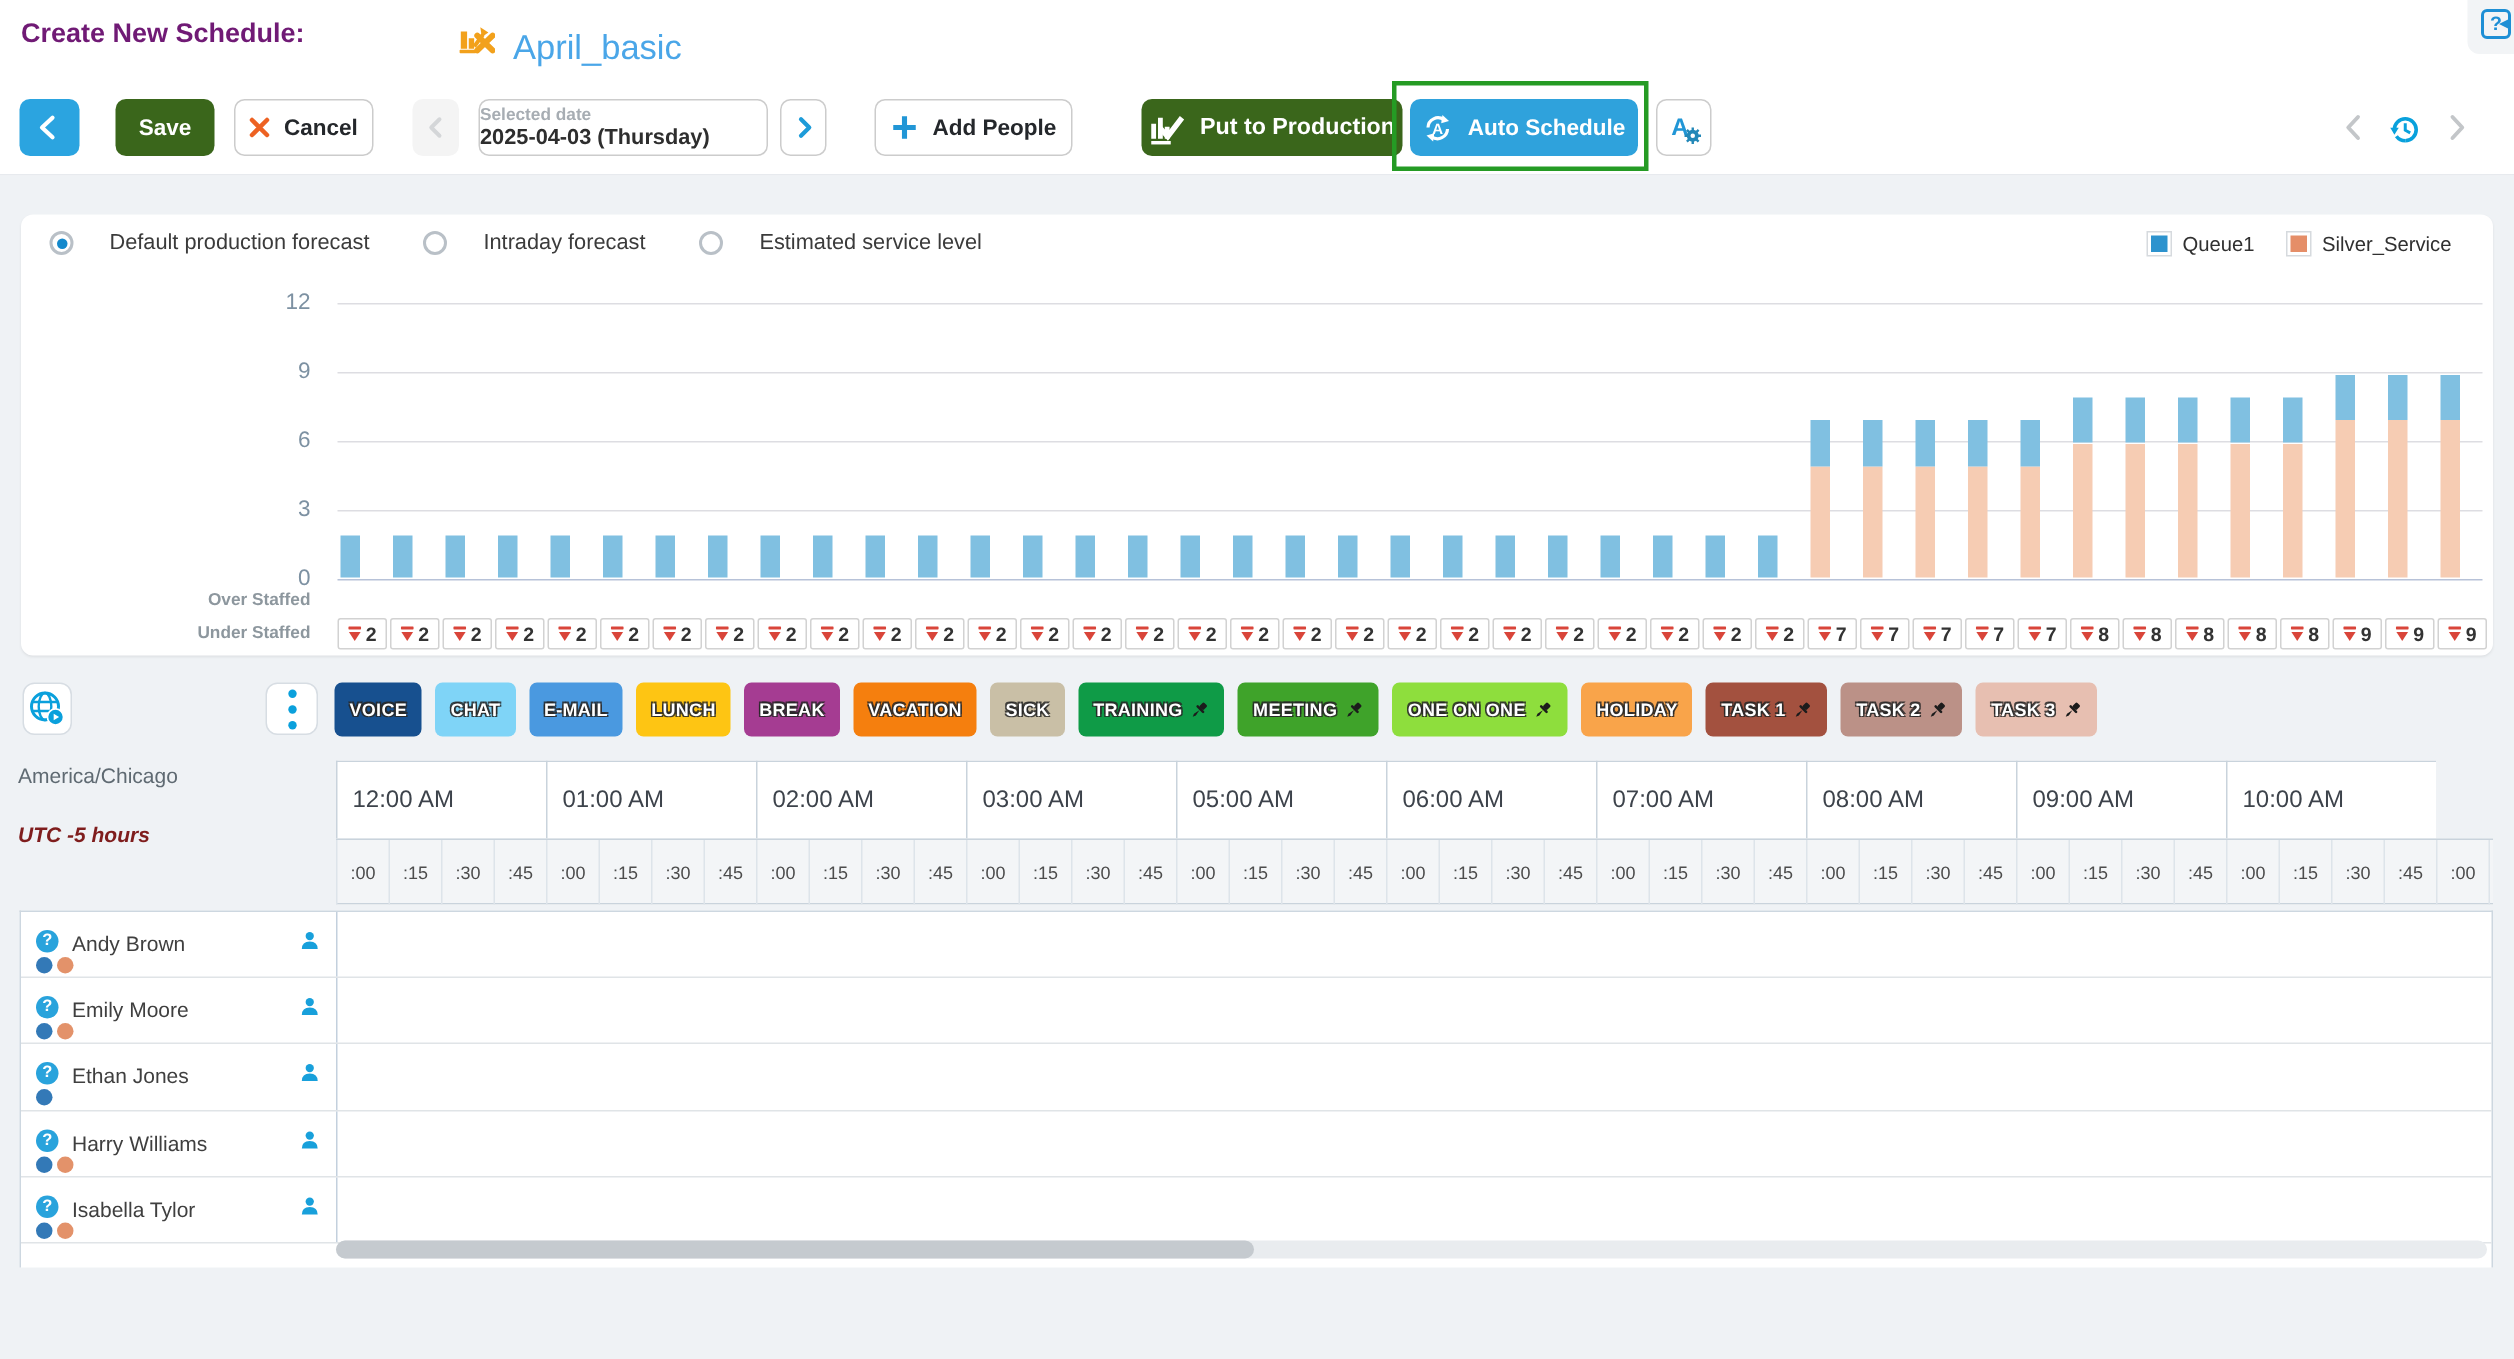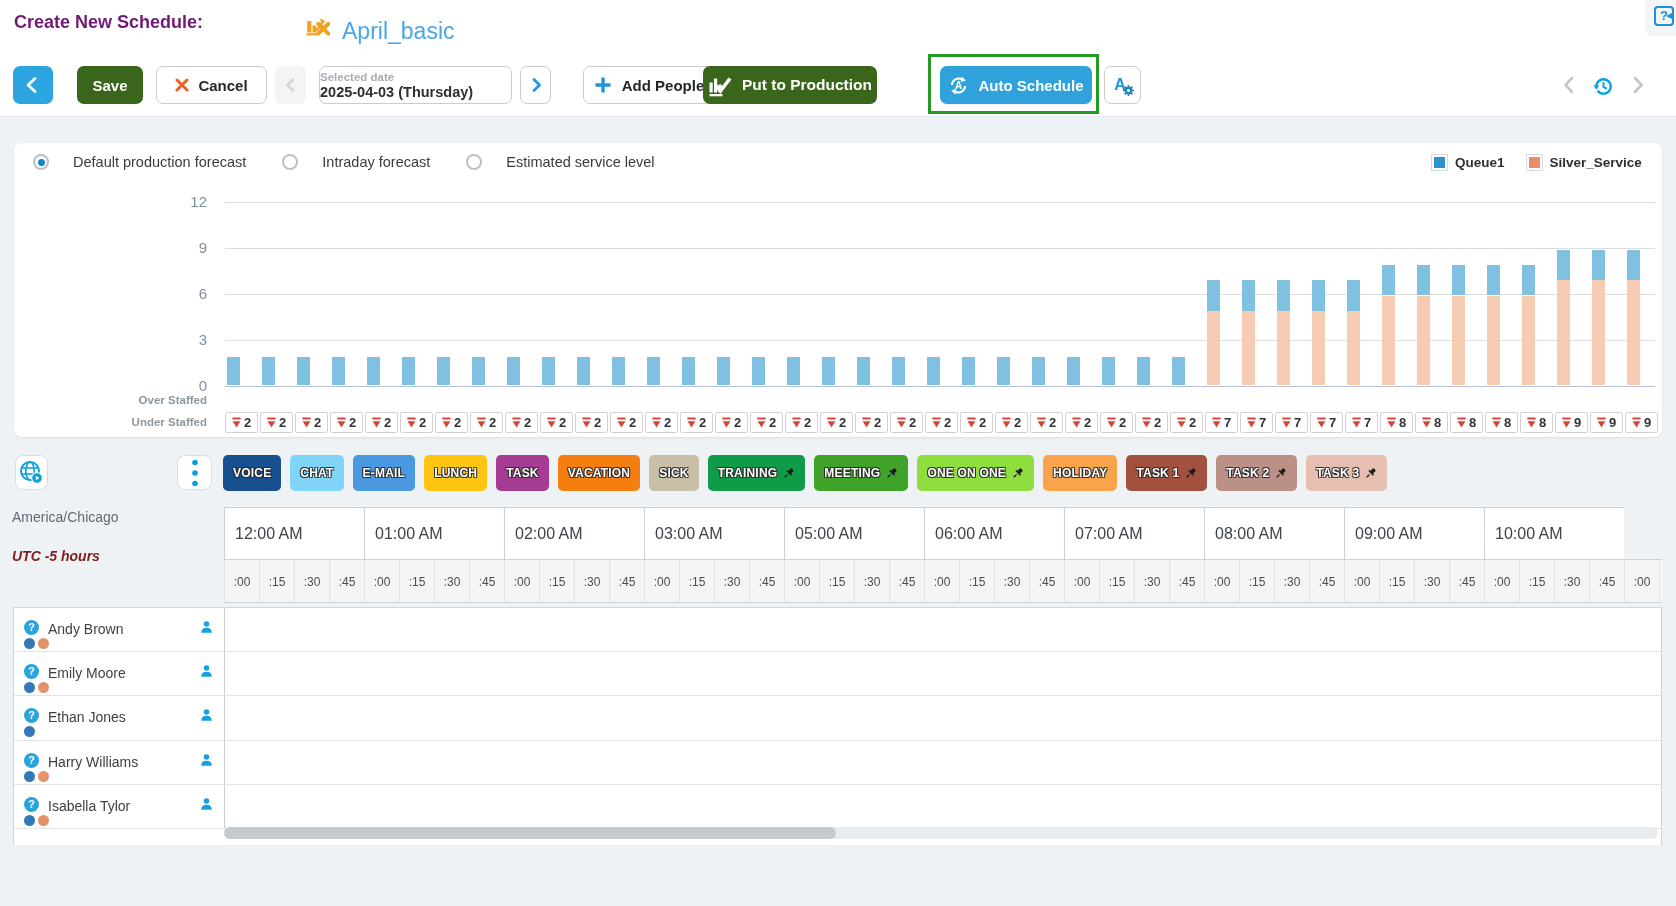--- a/index.html
+++ b/index.html
@@ -5,41 +5,41 @@
 body { font-family:"Liberation Sans", sans-serif; }
 .app { position:relative; width:1676px; height:906px; background:#eff2f5; overflow:hidden; }
 .topband { position:absolute; left:0; top:0; width:1676px; height:117px; background:#fff; border-bottom:1px solid #e7eaee; }
 .title { position:absolute; left:14px; top:12px; font-size:18px; font-weight:bold; color:#701a75; }
 .sname { position:absolute; left:342px; top:18px; font-size:23px; color:#4aa6e8; }
 .hicon { position:absolute; left:304px; top:13px; }
 .btn { position:absolute; top:66px; height:38px; border-radius:7px; display:flex; align-items:center; justify-content:center; font-weight:bold; }
 .btn.white { background:#fff; border:1px solid #ccc; color:#24272b; }
 .back { left:13px; width:40px; background:#2ba4e0; }
 .save { left:77px; width:66px; background:#3a661b; color:#fff; font-size:15px; }
-.cancel { left:156px; width:111px; font-size:15px; gap:9px; }
+.cancel { left:156px; width:93px; font-size:15px; gap:9px; }
 .prevd { left:275px; width:31px; background:#f4f4f4; border-radius:7px; }
 .datebox { left:319px; width:193px; background:#fff; border:1px solid #ccc; flex-direction:column; align-items:flex-start; font-weight:normal; gap:1px; }
 .datebox .lab { font-size:11.5px; color:#a7adb3; font-weight:bold; }
 .datebox .dt { font-size:14.5px; color:#2e2e2e; font-weight:bold; }
 .nextd { left:520px; width:31px; }
 .addp { left:583px; width:132px; font-size:15px; gap:10px; }
-.ptp { left:703px; width:174px; background:#3a661b; color:#fff; font-size:15.5px; gap:10px; }
+.ptp { left:761px; width:174px; background:#3a661b; color:#fff; font-size:15.5px; gap:10px; }
 .autos { left:940px; width:152px; background:#2fa2dc; color:#fff; font-size:15px; gap:9px; }
 .agear { left:1104px; width:37px; }
 .greenbox { position:absolute; left:928px; top:54px; width:171px; height:60px; border:3.4px solid #259b24; }
 .histrow { position:absolute; top:75px; }
 .helpwrap { position:absolute; left:1645px; top:-8px; width:46px; height:44px; background:#f2f4f6; border-radius:8px; }
 .helpico { position:absolute; left:9px; top:14px; width:20px; height:20px; border:2.2px solid #1e8fd5; border-radius:4px; color:#1e8fd5; font-weight:bold; font-size:13px; text-align:center; line-height:16px; }
 .helpico .tri { position:absolute; right:-2px; top:3.5px; width:0; height:0; border-right:8px solid #1e8fd5; border-top:4.5px solid transparent; border-bottom:4.5px solid transparent; }
 
 .card { position:absolute; left:14px; top:143px; width:1648px; height:294px; background:#fff; border-radius:8px; box-shadow:0 1px 2px rgba(0,0,0,0.08); }
 .radio { width:16px; height:16px; border-radius:50%; border:2px solid #b9c0c7; background:#fff; display:inline-block; position:relative; }
 .radio.sel::after { content:""; position:absolute; left:2.5px; top:2.5px; width:7px; height:7px; border-radius:50%; background:#1489cc; }
 .radiorow { position:absolute; left:19px; top:11px; display:flex; align-items:center; gap:24px; font-size:14.5px; color:#3b3b3b; }
-.legend { position:absolute; top:11px; left:1417px; display:flex; align-items:center; gap:7px; font-size:13.5px; font-weight:bold; color:#303030; }
+.legend { position:absolute; top:11px; left:1417px; display:flex; align-items:center; gap:7px; font-size:13.5px; font-weight:normal; color:#303030; }
 .lsq { width:17px; height:17px; border:1px solid #d6dade; background:#fff; display:flex; align-items:center; justify-content:center; }
 .lsq i { display:block; width:11px; height:11px; }
 .gline { position:absolute; left:225px; width:1430px; height:1px; background:#dddde2; }
 .gline.zero { background:#b7c2d8; }
 .glab { position:absolute; width:40px; left:167px; text-align:right; font-size:15px; color:#7d91a2; }
 .bar { position:absolute; width:13px; }
 .bar.blue { background:#80c0e1; }
 .bar.salmon { background:#f6ccb3; }
 .staffl { position:absolute; width:92px; text-align:right; left:115px; font-size:11.5px; font-weight:bold; color:#8d979e; }
 .usbox { position:absolute; top:412px; width:33px; height:21px; background:#fff; border:1px solid #d2d2d2; border-radius:2px; display:flex; align-items:center; justify-content:center; gap:3px; }
@@ -546,21 +546,21 @@
         <circle cx="3" cy="3.5" r="2.8" fill="#0aa0dc"></circle>
         <circle cx="3" cy="14" r="2.8" fill="#0aa0dc"></circle>
         <circle cx="3" cy="24.5" r="2.8" fill="#0aa0dc"></circle>
       </svg>
   </div>
   <div class="chips">
 <div class="chip" style="background:#17508f">VOICE</div>
 <div class="chip" style="background:#7fd4f7">CHAT</div>
 <div class="chip" style="background:#4a99e0">E-MAIL</div>
 <div class="chip" style="background:#fec513">LUNCH</div>
-<div class="chip" style="background:#a53c92">TASK</div>
+<div class="chip" style="background:#a53c92">BREAK</div>
 <div class="chip" style="background:#f57f0e">VACATION</div>
 <div class="chip" style="background:#c9bfa6">SICK</div>
 <div class="chip" style="background:#0f9b47">TRAINING<svg class="pin" width="13" height="13" viewBox="0 0 13 13">
           <g transform="rotate(45 6.5 6.5)">
             <rect x="4.6" y="0.6" width="3.8" height="4.2" rx="0.9" fill="#1c1c1c"></rect>
             <rect x="3.1" y="4.6" width="6.8" height="1.7" rx="0.85" fill="#1c1c1c"></rect>
             <polygon points="6.5,6.4 7.4,10.6 6.5,12.6 5.6,10.6" fill="#1c1c1c"></polygon>
           </g>
         </svg></div>
 <div class="chip" style="background:#3fa32a">MEETING<svg class="pin" width="13" height="13" viewBox="0 0 13 13">

